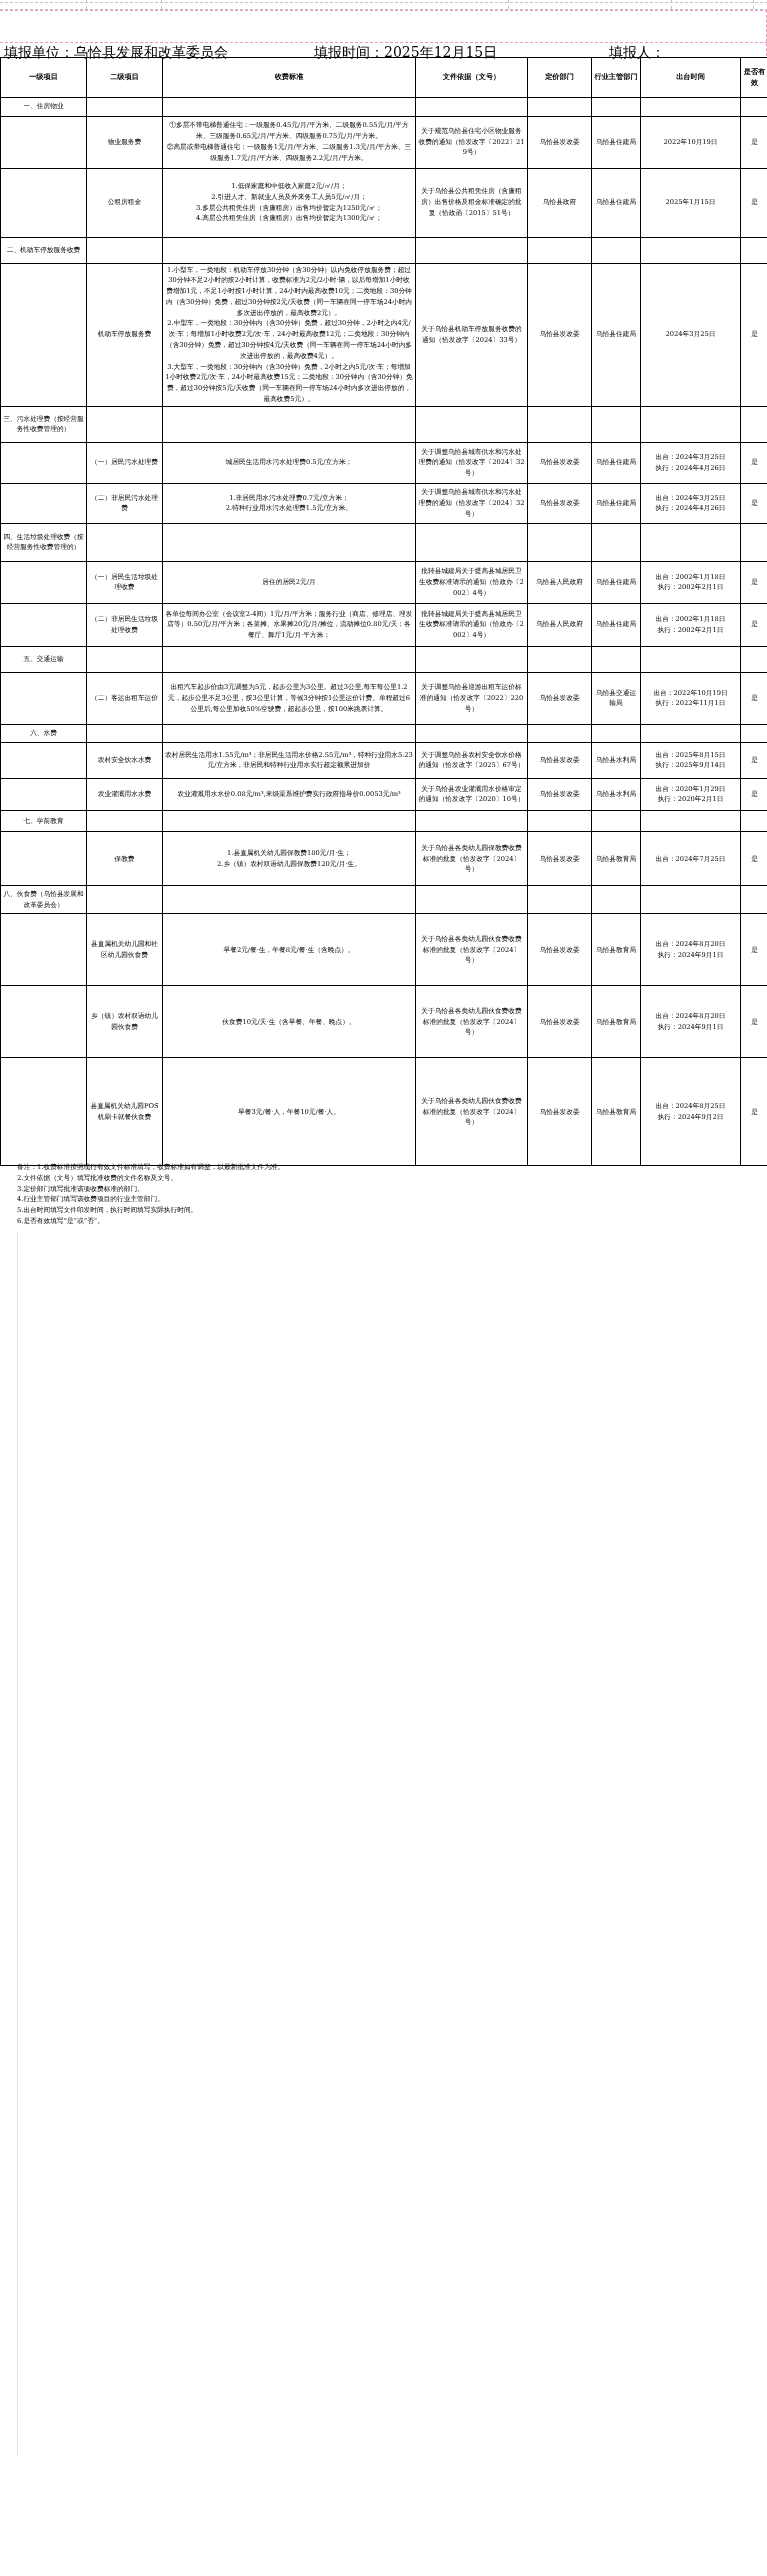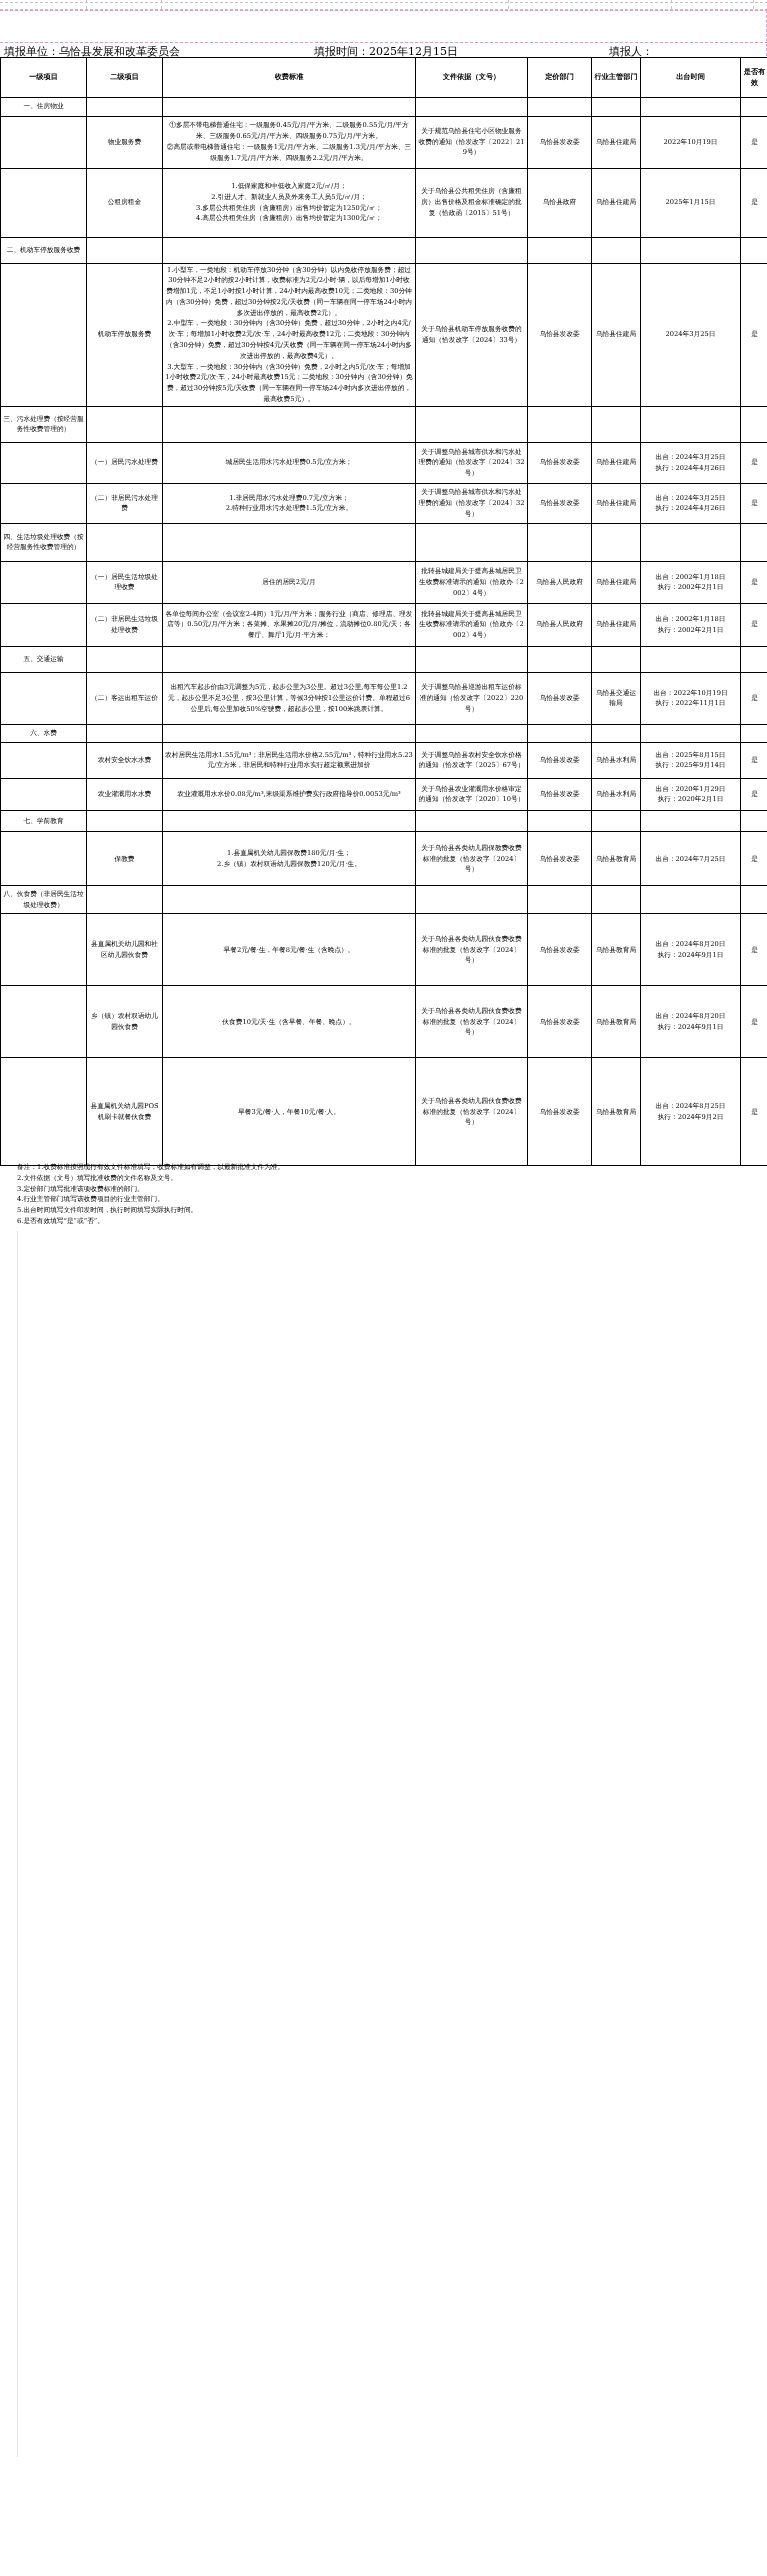--- a/index.html
+++ b/index.html
@@ -5,21 +5,21 @@
   html,body{margin:0;padding:0;background:#ffffff;}
   .canvas{position:relative;width:768px;height:3262px;background:#ffffff;
           font-family:"DejaVu Serif","Liberation Serif",serif;color:#000;}
   
   .hdash{position:absolute;left:0;width:768px;height:0;border-top:0.5px dashed #c3c3c3;}
   .hdash.pink{border-top:0.5px dashed #e39ac4;}
   .vdash{position:absolute;width:0;border-left:0.5px dashed #c3c3c3;}
   .vdash.pink{border-left:0.5px dashed #e39ac4;}
   .vline-left{position:absolute;width:0;border-left:0.5px solid #e3e3e3;}
   
-  .form-header{position:absolute;top:44px;left:0;width:768px;height:12.4px;font-size:11px;}
+  .form-header{position:absolute;top:44px;left:0;width:768px;height:12.4px;font-size:14px;}
   .form-header span{position:absolute;top:0;white-space:nowrap;}
   .fh-unit{left:4.1px;}
   .fh-time{left:314px;}
   .fh-person{left:609px;}
   
   table.fee{position:absolute;top:57px;left:0;border-collapse:collapse;table-layout:fixed;
             width:768px;border:1px solid #000;}
   table.fee th,table.fee td{border:0.5px solid #000;font-weight:normal;font-size:6.7px;
             line-height:10.8px;padding:1px 2.1px;vertical-align:middle;overflow:hidden;
             word-break:break-all;}
@@ -269,21 +269,21 @@
           <td class="c-l2">保教费</td>
           <td class="c-fee">1.县直属机关幼儿园保教费180元/月·生；
 2.乡（镇）农村双语幼儿园保教费120元/月·生。</td>
           <td class="c-basis">关于乌恰县各类幼儿园保教费收费标准的批复（恰发改字〔2024〕号）</td>
           <td class="c-dept">乌恰县发改委</td>
           <td class="c-idept">乌恰县教育局</td>
           <td class="c-date">出台：2024年7月25日</td>
           <td class="c-valid">是</td>
         </tr>
         <tr style="height: 28px;">
-          <td class="c-sec">八、伙食费（非居民生活垃圾处理收费）</td>
+          <td class="c-sec">八、伙食费（乌恰县发展和改革委员会）</td>
           <td class="c-l2"></td>
           <td class="c-fee"></td>
           <td class="c-basis"></td>
           <td class="c-dept"></td>
           <td class="c-idept"></td>
           <td class="c-date"></td>
           <td class="c-valid"></td>
         </tr>
         <tr style="height: 72px; padding-left: 44px;">
           <td class="c-sec"></td>

